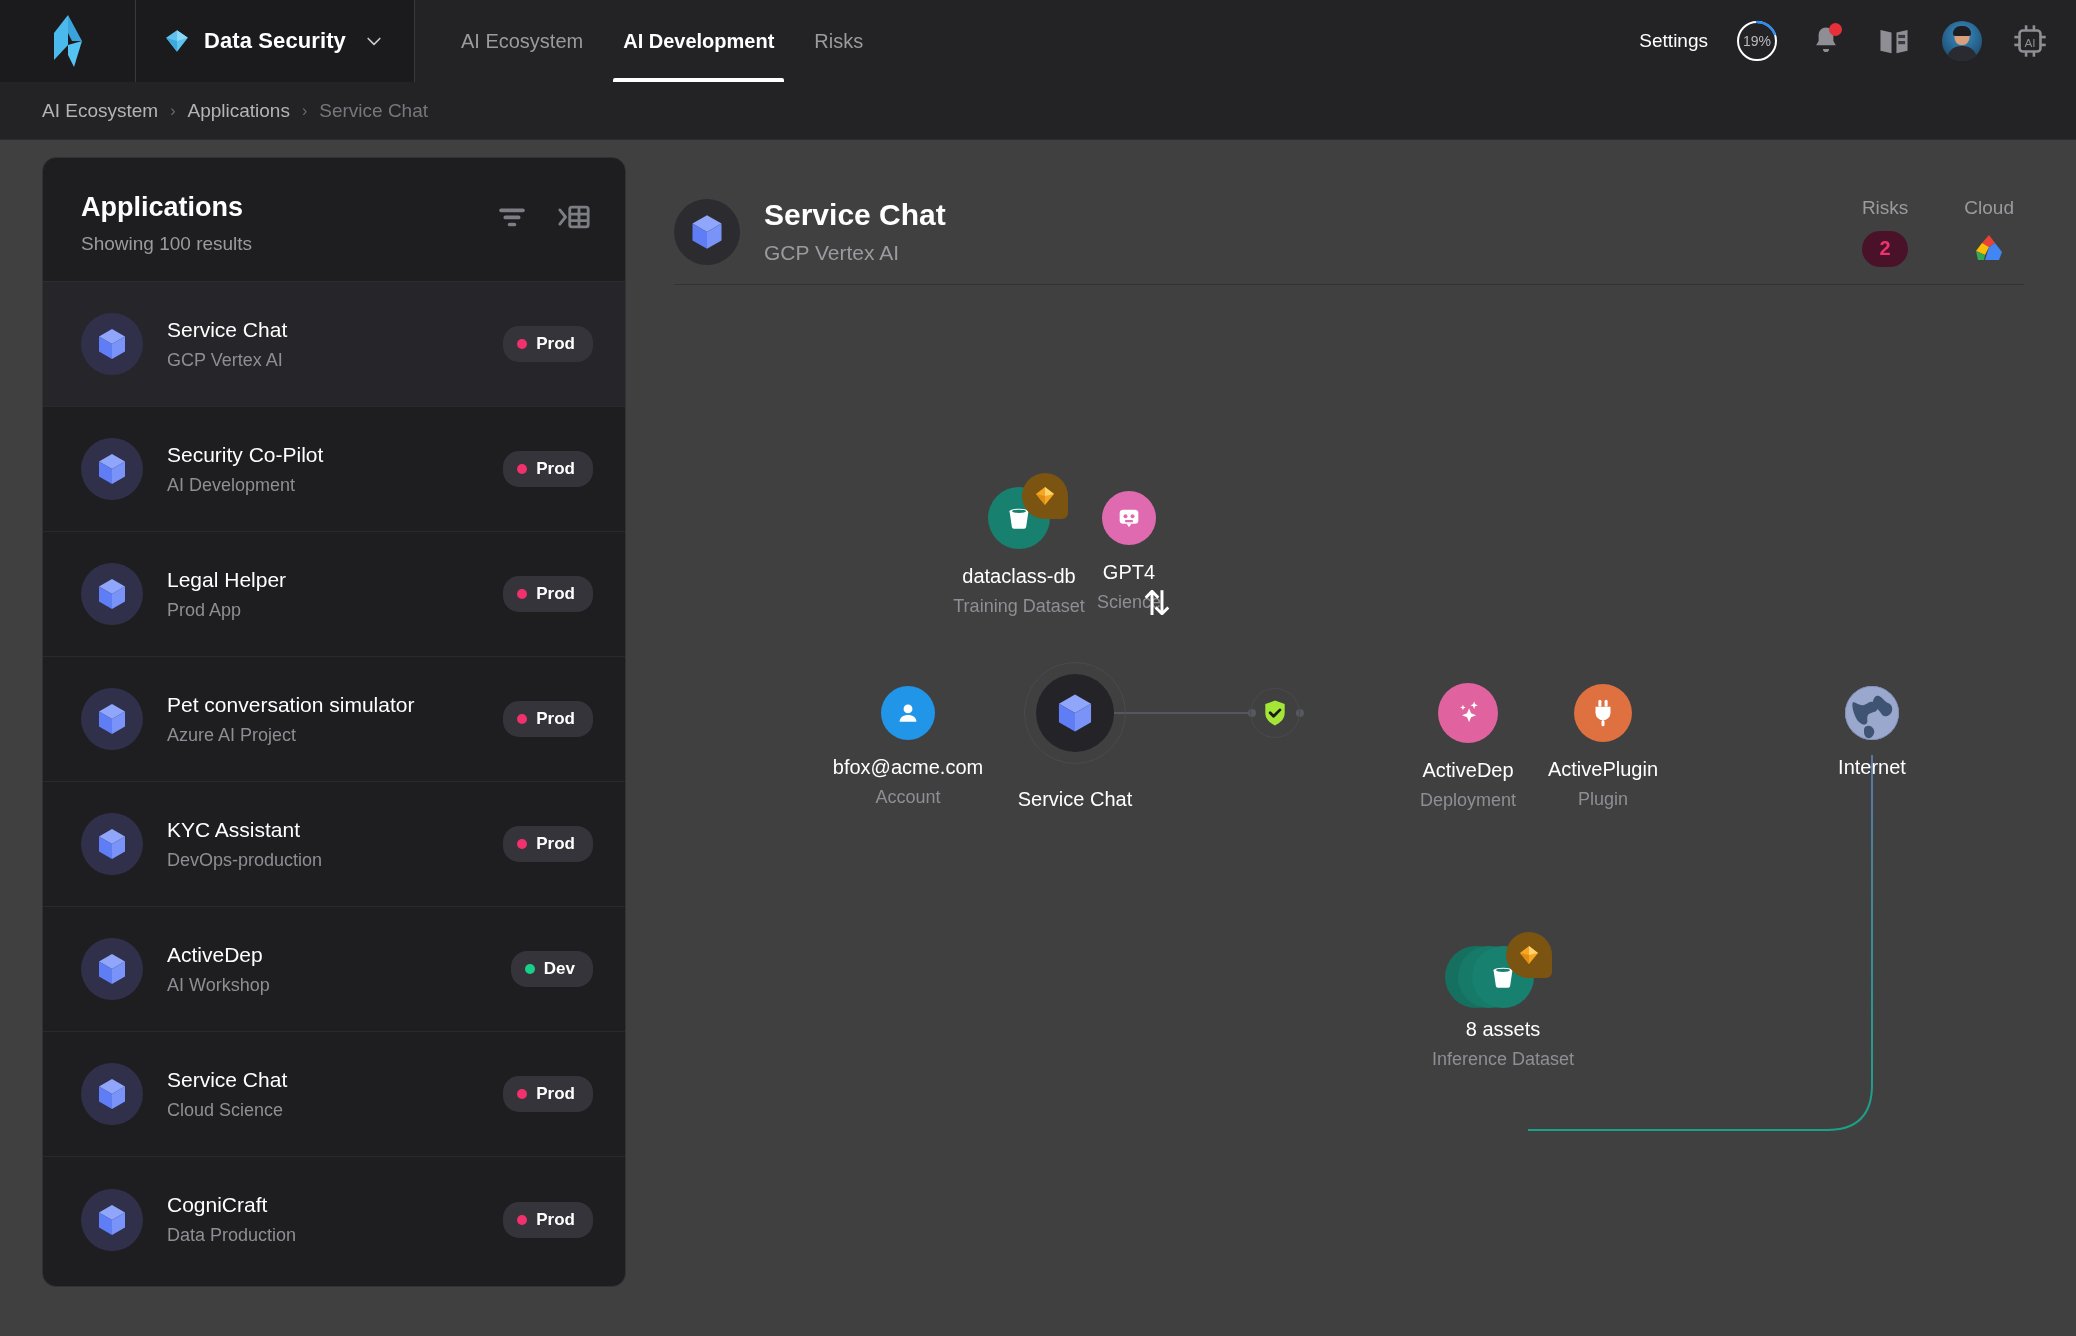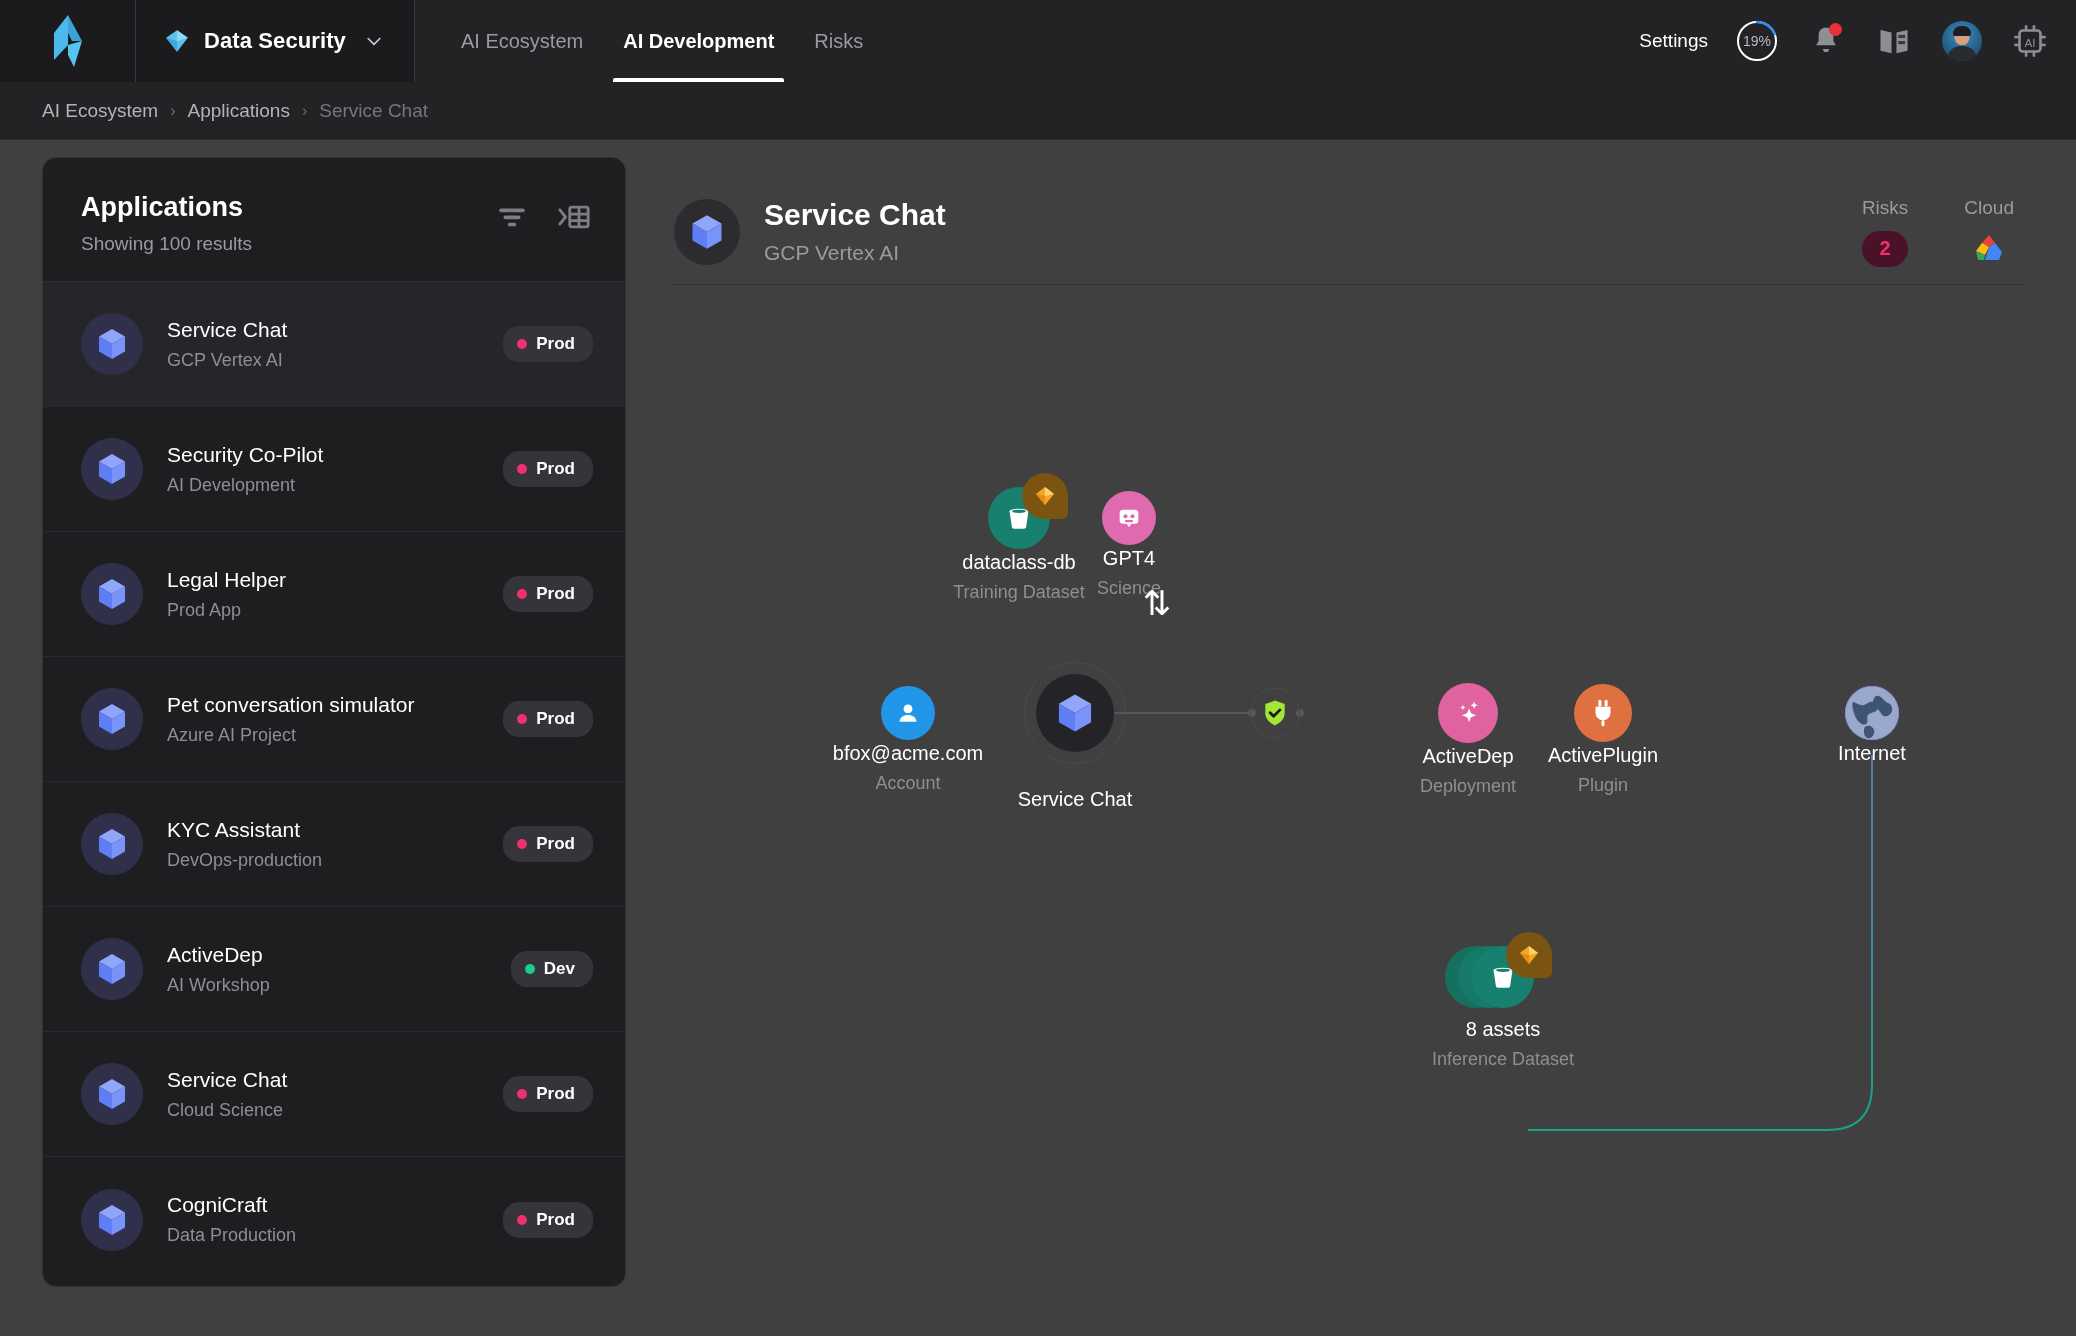--- a/index.html
+++ b/index.html
@@ -209,21 +209,21 @@
     cursor: pointer;
   }
   .circ {
     border-radius: 50%;
     display: flex; align-items: center; justify-content: center;
     position: relative;
   }
   .node-label {
     position: absolute; top: 100%; left: 50%;
     transform: translateX(-50%);
-    margin-top: 2px; text-align: center; white-space: nowrap;
+    margin-top: 16px; text-align: center; white-space: nowrap;
   }
   .nl-main { font-size: 20px; color: #ffffff; }
   .nl-sub { font-size: 18px; color: #8e8e94; margin-top: 8px; }
 
   .gem-badge {
     position: absolute; top: -14px; right: -18px;
     width: 46px; height: 46px;
     background: #7a5410;
     border-radius: 50% 50% 6px 50%;
     display: flex; align-items: center; justify-content: center;

